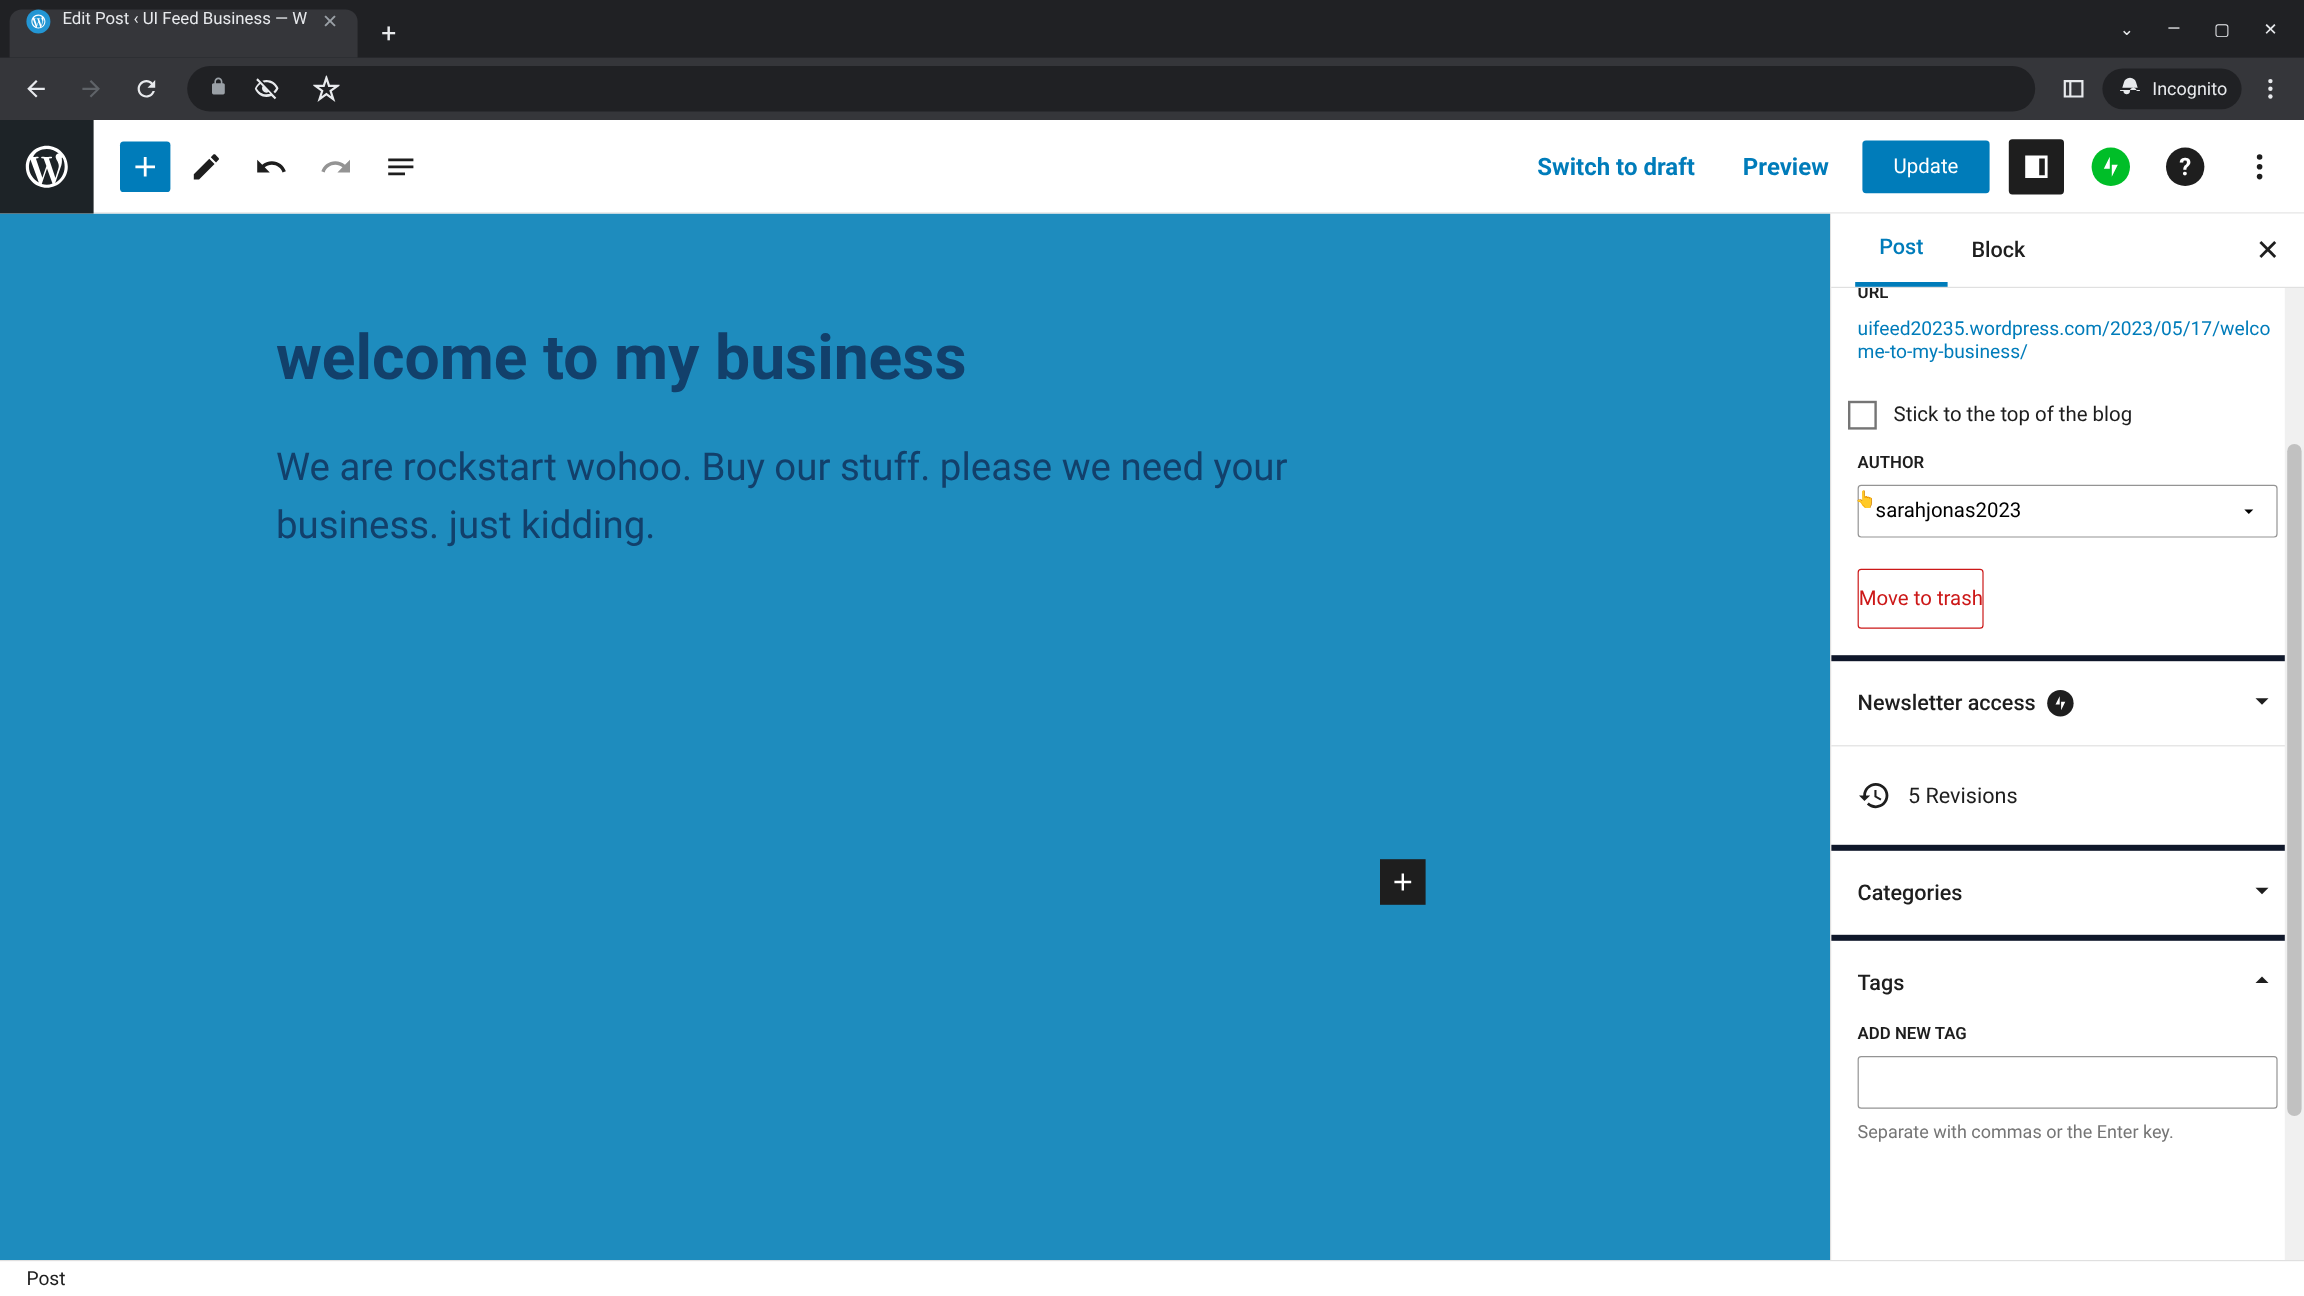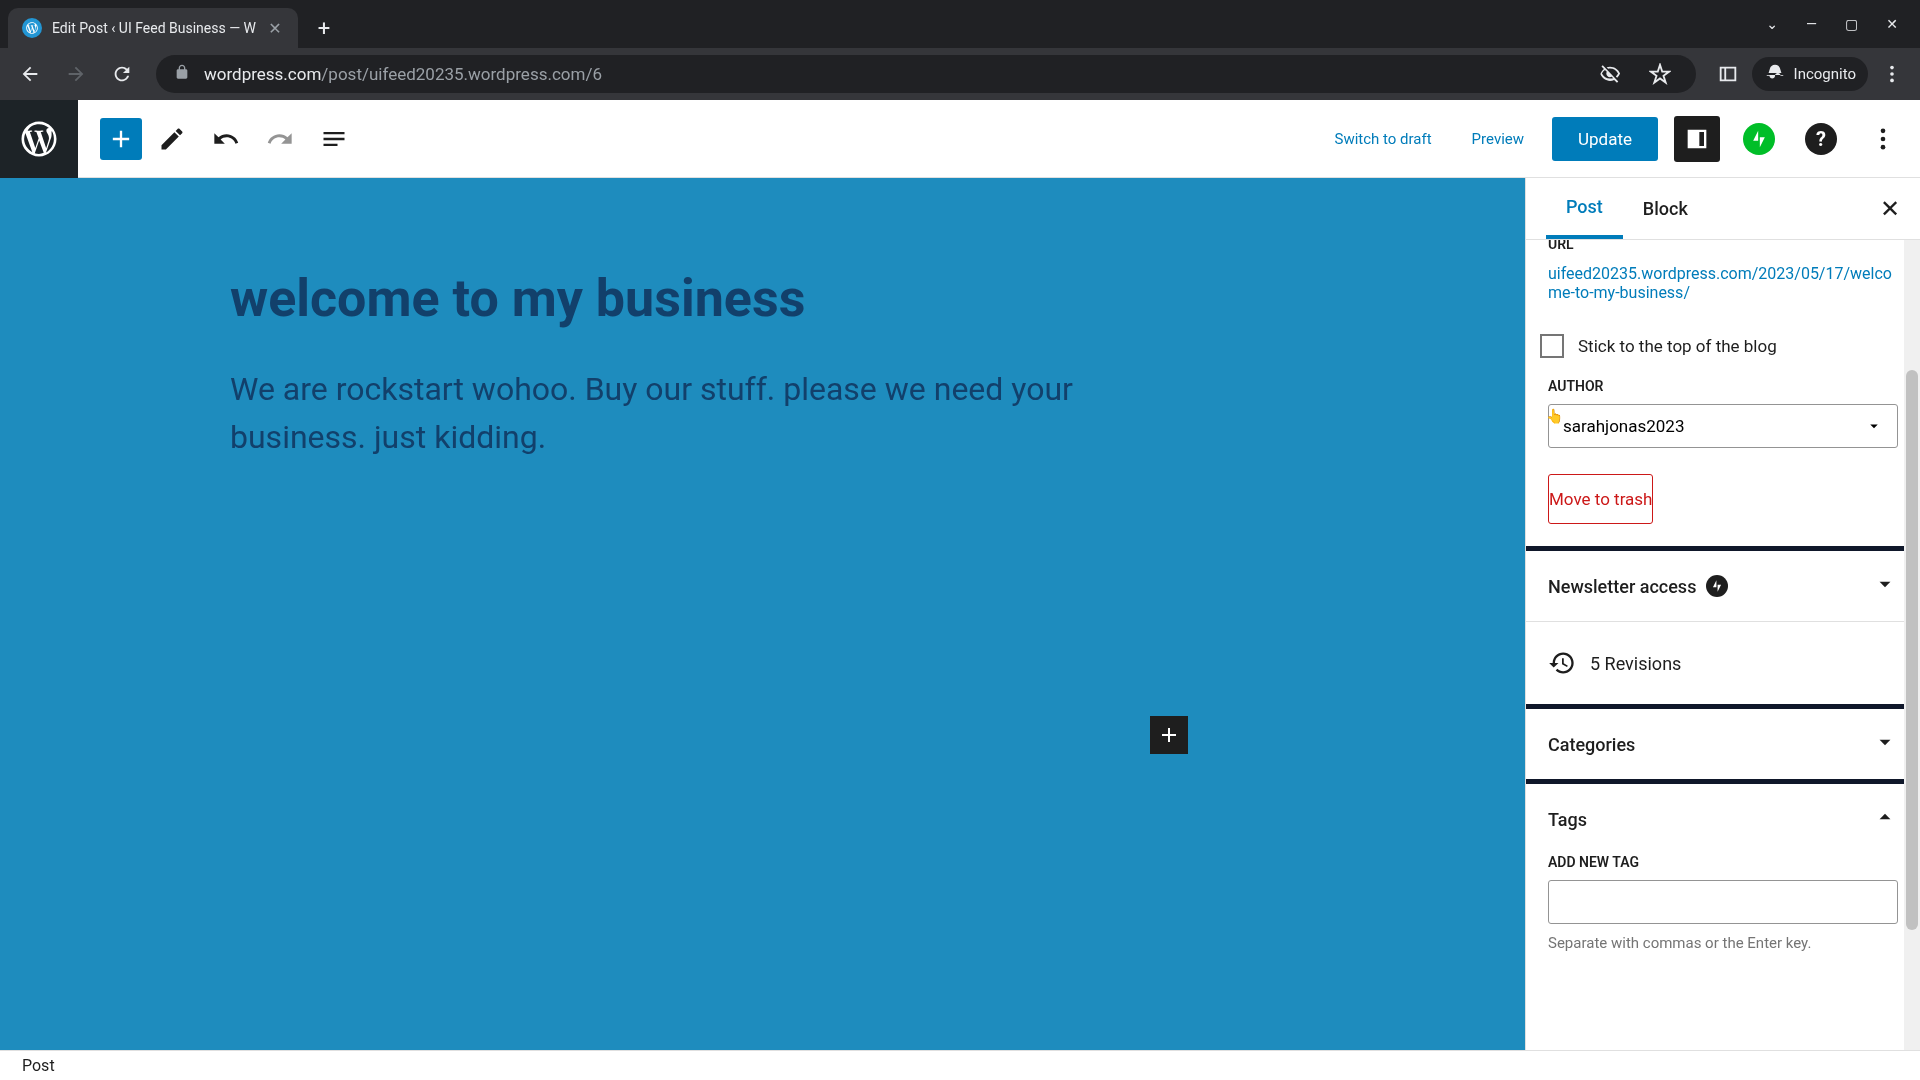--- a/index.html
+++ b/index.html
@@ -1,21 +1,21 @@
 <!DOCTYPE html>
 <html><head>
   <meta charset="utf-8">
   <style>
     * { margin: 0; padding: 0; box-sizing: border-box; font-family: -apple-system, BlinkMacSystemFont, "Segoe UI", Roboto, sans-serif; }
     body { background: #202124; overflow: hidden; width: 1920px; height: 1080px; }
     
     
     .browser-titlebar { height: 48px; background: #202124; display: flex; align-items: center; padding: 0 8px; }
     .tab-strip { display: flex; align-items: center; padding-top: 8px; height: 100%; }
-    .browser-tab { background: #35363a; height: 40px; padding: 0 14px; display: flex; align-items: center; gap: 10px; border-radius: 10px 10px 0 0; min-width: 290px; }
+    .browser-tab { background: #35363a; height: 40px; padding: 0 14px; display: flex; align-items: flex-start; gap: 10px; border-radius: 10px 10px 0 0; min-width: 290px; }
     .tab-favicon { width: 20px; height: 20px; background: #2396d4; border-radius: 50%; display: flex; align-items: center; justify-content: center; }
     .tab-favicon svg { width: 14px; height: 14px; fill: white; }
     .tab-title { color: #e8eaed; font-size: 14px; white-space: nowrap; overflow: hidden; text-overflow: ellipsis; flex: 1; }
     .tab-close { color: #9aa0a6; cursor: pointer; font-size: 16px; width: 18px; height: 18px; display: flex; align-items: center; justify-content: center; }
     .new-tab-btn { color: #e8eaed; font-size: 22px; width: 32px; height: 32px; display: flex; align-items: center; justify-content: center; margin-left: 10px; cursor: pointer; }
     .window-controls { margin-left: auto; display: flex; gap: 28px; color: #e8eaed; padding-right: 14px; }
     .win-ctrl { cursor: pointer; font-size: 14px; }
 
     .browser-toolbar { height: 52px; background: #35363a; display: flex; align-items: center; padding: 0 10px; gap: 6px; }
     .nav-btn { width: 40px; height: 40px; display: flex; align-items: center; justify-content: center; cursor: pointer; border-radius: 50%; }
@@ -37,21 +37,21 @@
     .wp-header { height: 78px; display: flex; align-items: center; border-bottom: 1px solid #e0e0e0; background: white; }
     .wp-logo { width: 78px; height: 78px; background: #1d2327; display: flex; align-items: center; justify-content: center; }
     .wp-logo svg { width: 42px; height: 42px; fill: white; }
     .wp-toolbar-left { display: flex; align-items: center; gap: 6px; padding-left: 22px; }
     .wp-add-block { width: 42px; height: 42px; background: #007cba; border-radius: 3px; display: flex; align-items: center; justify-content: center; cursor: pointer; }
     .wp-add-block svg { width: 28px; height: 28px; fill: white; }
     .wp-tool-btn { width: 48px; height: 48px; display: flex; align-items: center; justify-content: center; cursor: pointer; }
     .wp-tool-btn svg { width: 28px; height: 28px; fill: #1e1e1e; }
     .wp-tool-btn.disabled svg { fill: #949494; }
     .wp-toolbar-right { margin-left: auto; display: flex; align-items: center; gap: 16px; padding-right: 14px; }
-    .wp-link-btn { color: #007cba; font-size: 15px; cursor: pointer; padding: 8px 12px; }
+    .wp-link-btn { color: #007cba; font-size: 20px; cursor: pointer; padding: 8px 12px; font-weight: bold; }
     .wp-primary-btn { background: #007cba; color: white; font-size: 17px; padding: 12px 26px; border-radius: 3px; cursor: pointer; border: none; }
     .wp-icon-btn { width: 46px; height: 46px; display: flex; align-items: center; justify-content: center; cursor: pointer; border-radius: 3px; }
     .wp-icon-btn.black { background: #1e1e1e; }
     .wp-icon-btn.black svg { fill: white; }
     .wp-icon-btn svg { width: 28px; height: 28px; fill: #1e1e1e; }
     .jetpack-icon { width: 32px; height: 32px; background: #00be28; border-radius: 50%; display: flex; align-items: center; justify-content: center; }
     .jetpack-icon svg { width: 20px; height: 20px; fill: white; }
     .help-icon { width: 32px; height: 32px; background: #1e1e1e; border-radius: 50%; display: flex; align-items: center; justify-content: center; color: white; font-size: 20px; font-weight: bold; }
 
     .wp-body { flex: 1; display: flex; overflow: hidden; }
@@ -134,21 +134,20 @@
     </div>
   <div class="nav-btn">
       <svg viewBox="0 0 24 24">
         <path d="M17.6 6.4C16.2 5 14.2 4 12 4c-4.4 0-8 3.6-8 8s3.6 8 8 8c3.7 0 6.8-2.6 7.7-6h-2.1c-.8 2.3-3 4-5.6 4-3.3 0-6-2.7-6-6s2.7-6 6-6c1.7 0 3.1.7 4.2 1.8L13 11h7V4l-2.4 2.4z"></path>
       </svg>
     </div>
   <div class="url-bar">
     <span class="lock-icon"><svg viewBox="0 0 24 24">
           <path d="M18 8h-1V6c0-2.8-2.2-5-5-5S7 3.2 7 6v2H6c-1.1 0-2 .9-2 2v10c0 1.1.9 2 2 2h12c1.1 0 2-.9 2-2V10c0-1.1-.9-2-2-2zM9 6c0-1.7 1.3-3 3-3s3 1.3 3 3v2H9V6z"></path>
         </svg></span>
-    <span class="url-text"><span class="domain">wordpress.com</span><span class="path">/post/uifeed20235.wordpress.com/6</span></span>
     <span class="toolbar-icon">
         <svg viewBox="0 0 24 24">
           <path d="M12 6c3.8 0 7.2 2.1 8.8 5.5-.6 1.2-1.4 2.3-2.4 3.1l1.4 1.4c1.4-1.2 2.5-2.7 3.2-4.5C21.3 7.1 17 4 12 4c-1.3 0-2.5.2-3.7.6l1.7 1.7c.6-.2 1.3-.3 2-.3zM2.7 3.9L5.4 6.6C3.7 8 2.3 9.8 1.5 12c1.7 4.4 6 7.5 10.5 7.5 1.6 0 3.1-.4 4.5-1l3.1 3.1 1.4-1.4L4.1 2.5 2.7 3.9zM12 17c-3.8 0-7.2-2.1-8.8-5.5.8-1.6 1.9-2.9 3.3-3.9l2 2c-.3.6-.5 1.2-.5 1.9 0 2.2 1.8 4 4 4 .7 0 1.3-.2 1.9-.5l1.6 1.6c-1.1.3-2.3.4-3.5.4z"></path>
         </svg>
       </span>
     <span class="toolbar-icon">
         <svg viewBox="0 0 24 24">
           <path fill="none" stroke="#e8eaed" stroke-width="2" d="M12 2l2.4 7.4H22l-6.2 4.5 2.4 7.4L12 16.8l-6.2 4.5 2.4-7.4L2 9.4h7.6z"></path>
         </svg>
       </span>

